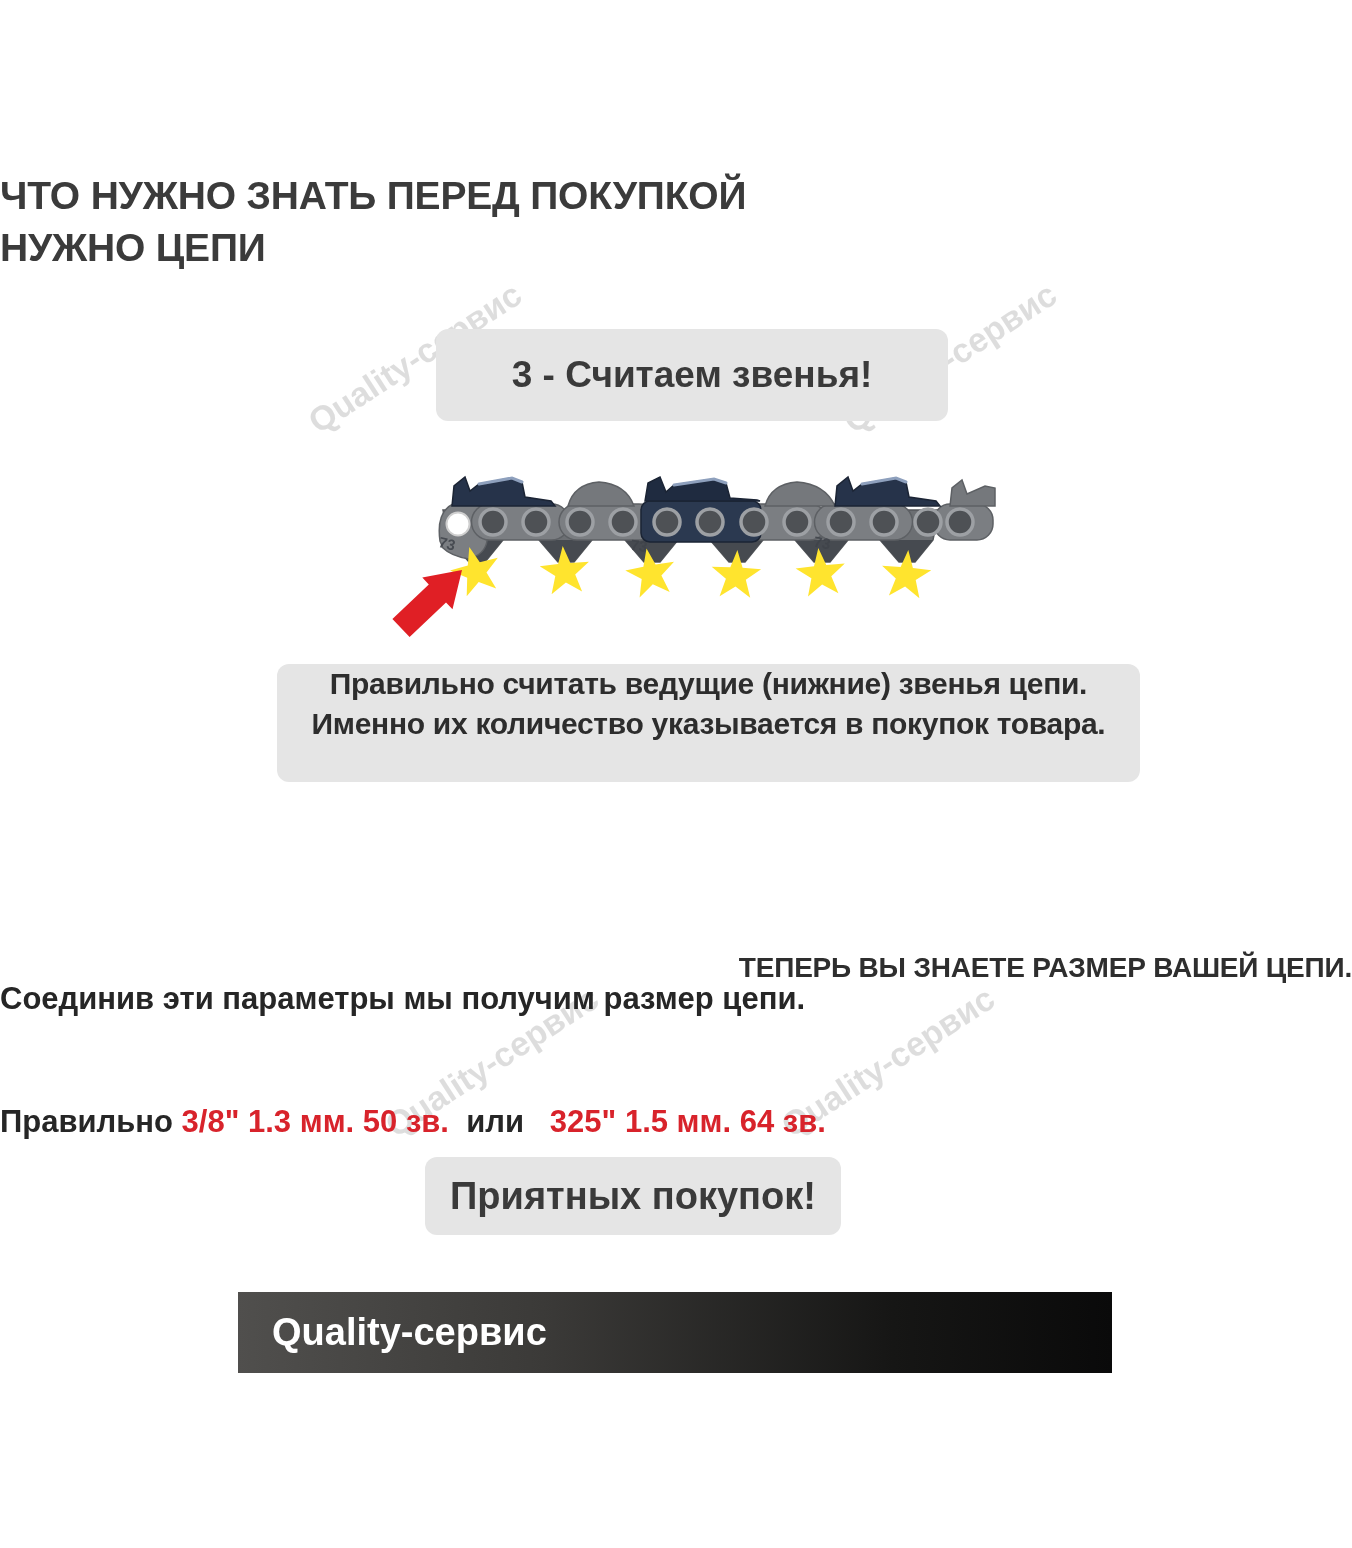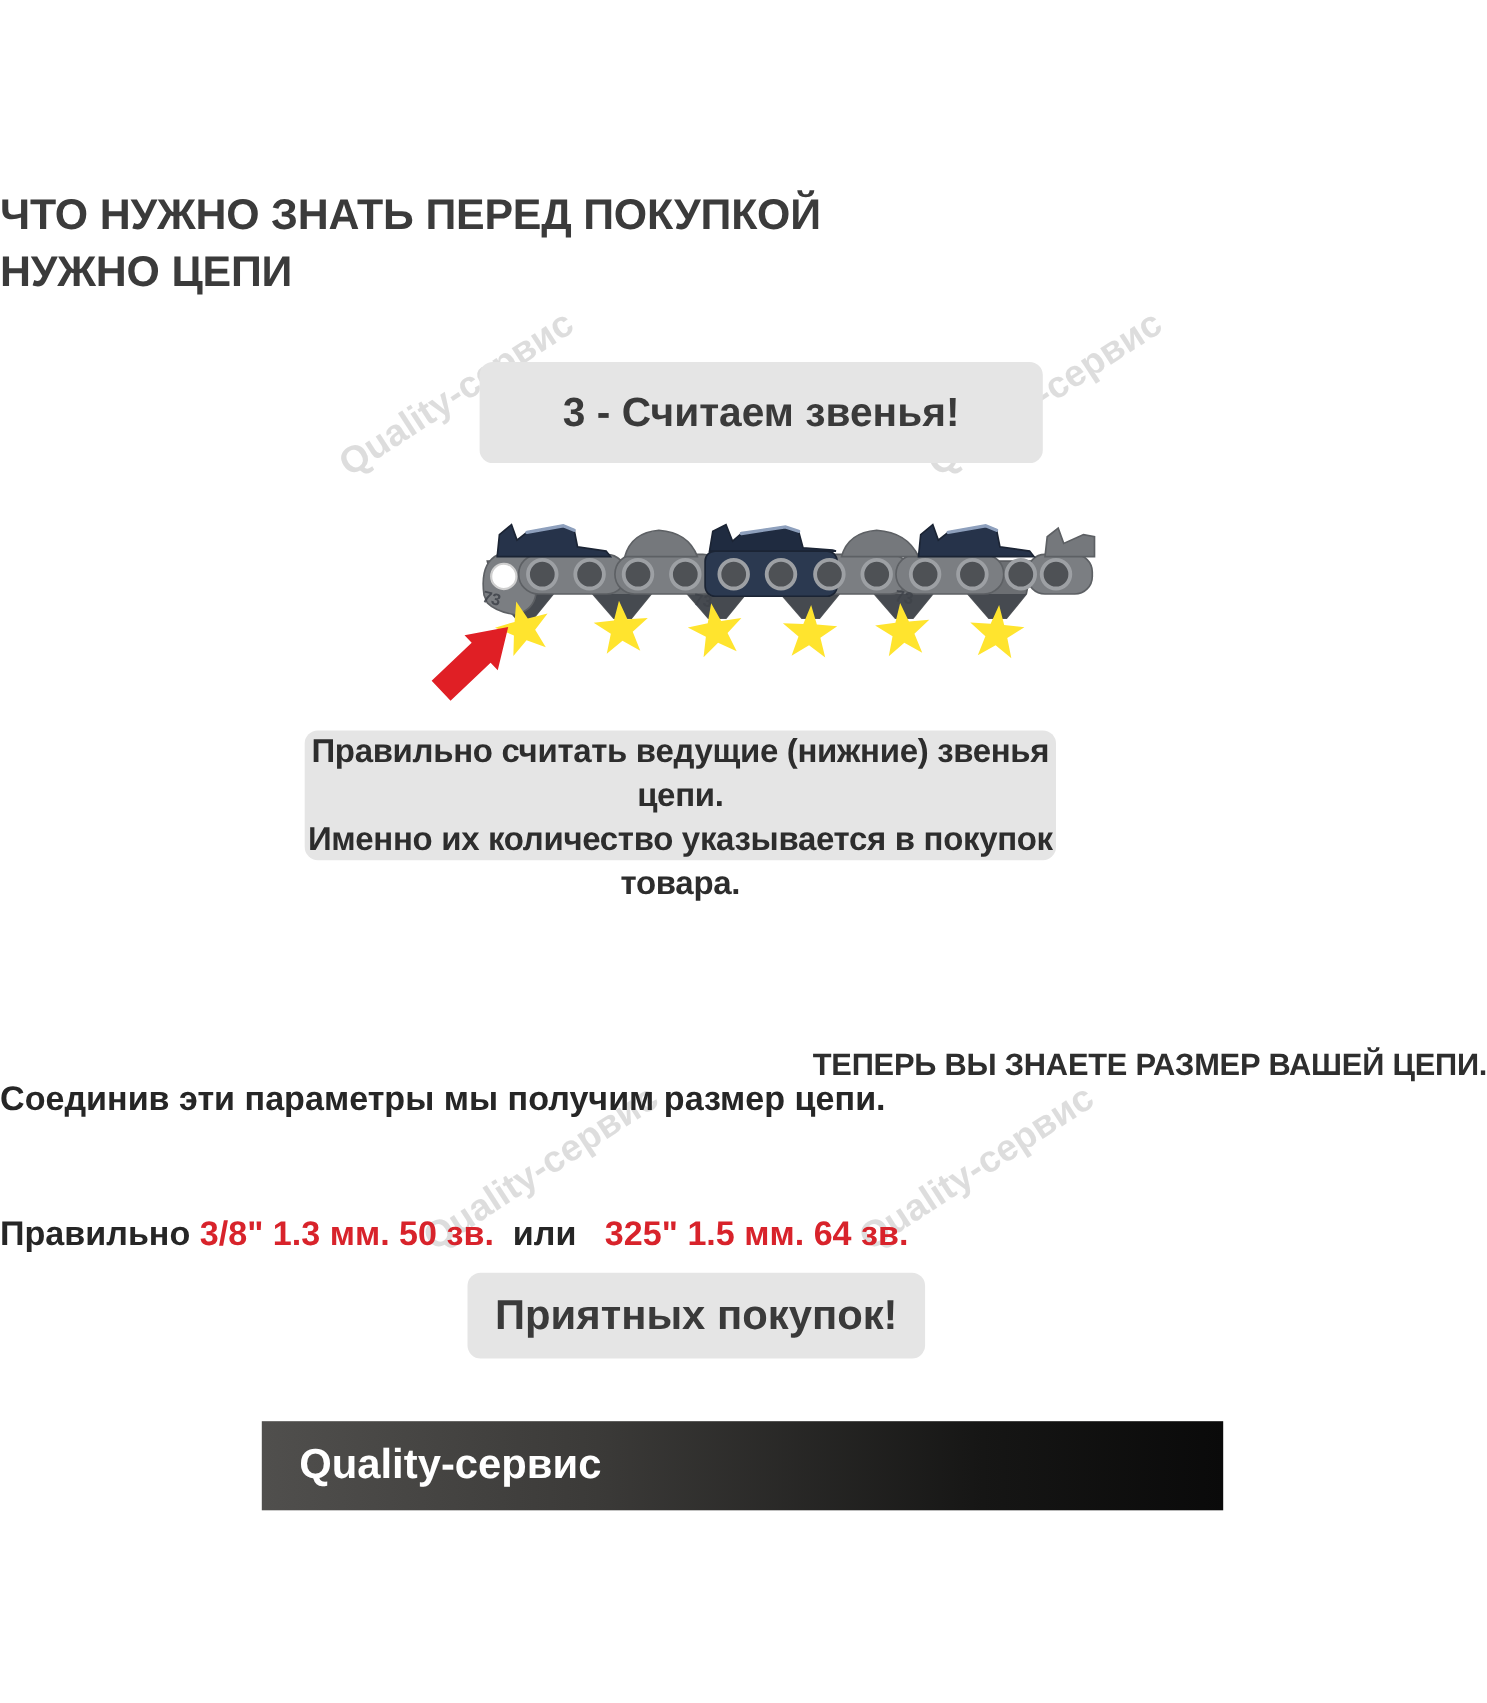--- a/index.html
+++ b/index.html
@@ -21,21 +21,21 @@
     position:absolute;top:170px;left:0;width:100%;margin:0;text-align:left;
     font-size:39px;font-weight:bold;color:#3b3b3b;line-height:52px;letter-spacing:-0.2px;
   }
   .title span{display:block;}
   
   .pill{
     position:absolute;background:#e5e5e5;border-radius:12px;text-align:center;
     font-weight:bold;color:#3a3a3a;box-sizing:border-box;
   }
   .pill-step{left:436px;top:329px;width:512px;height:92px;line-height:92px;font-size:37px;}
-  .pill-note{left:277px;top:664px;width:683px;height:118px;
+  .pill-note{left:277px;top:664px;width:863px;height:118px;
              font-size:30px;line-height:40px;color:#2d2d2d;letter-spacing:-0.3px;}
   .pill-bye{left:425px;top:1157px;width:416px;height:78px;line-height:78px;font-size:38px;}
   .pill-note span{display:block;}
   
   .chain{position:absolute;left:383px;top:440px;width:620px;height:210px;margin:0;}
   .chain svg{display:block;width:100%;height:100%;}
   .stamp{font-family:"Liberation Sans",sans-serif;font-size:15px;font-weight:bold;fill:#3f434a;opacity:.85;}
   
   .summary{
     position:absolute;top:896px;left:0;width:100%;

